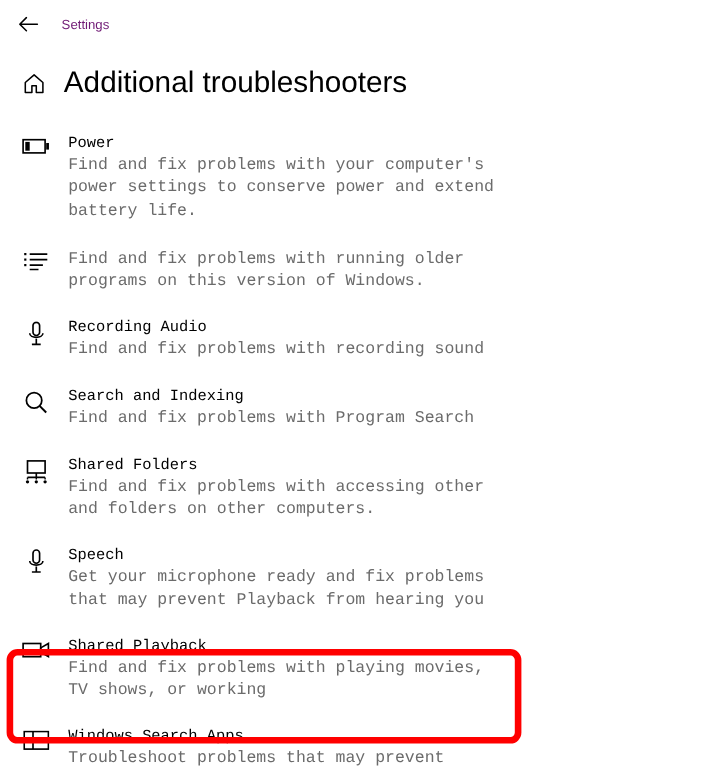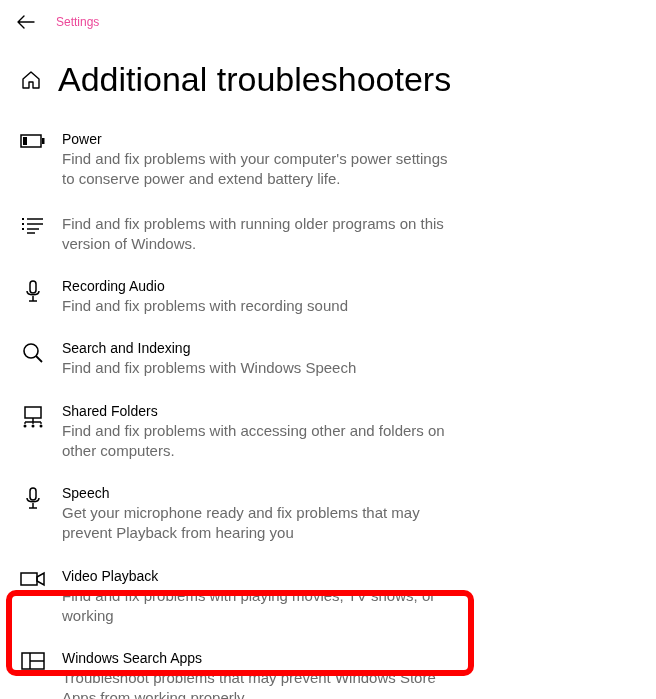--- a/index.html
+++ b/index.html
@@ -20,51 +20,52 @@
     .back-arrow {
       width: 20px;
       height: 20px;
       display: flex;
       align-items: center;
       justify-content: center;
       cursor: pointer;
     }
     .header-title {
       font-size: 12px;
-      color: #ec4899;
+      color: #701a75;
       font-weight: 400;
       margin-left: 4px;
     }
     .page-title-row {
       display: flex;
       align-items: center;
       padding: 24px 20px 20px 20px;
       gap: 16px;
     }
     .home-icon {
       width: 22px;
       height: 22px;
       display: flex;
       align-items: center;
       justify-content: center;
     }
     .page-title {
-      font-size: 34px;
+      font-size: 27px;
       font-weight: 350;
       color: #000;
     }
     .list {
       padding: 4px 20px 0 20px;
     }
     .ts-item {
       display: flex;
       align-items: flex-start;
       gap: 16px;
       padding: 8px 0 16px 0;
       cursor: pointer;
+      font-family: Liberation Mono, monospace;
     }
     .ts-icon {
       width: 26px;
       height: 24px;
       flex-shrink: 0;
       display: flex;
       align-items: flex-start;
       justify-content: center;
       margin-top: 2px;
     }
@@ -166,21 +167,21 @@
 
   <div class="ts-item">
     <div class="ts-icon">
       <svg width="22" height="22" viewBox="0 0 22 22">
         <circle cx="9" cy="9" r="7" stroke="#000" stroke-width="1.6" fill="none"></circle>
         <line x1="14" y1="14" x2="20" y2="20" stroke="#000" stroke-width="1.8"></line>
       </svg>
     </div>
     <div class="ts-text">
       <div class="ts-title">Search and Indexing</div>
-      <div class="ts-desc">Find and fix problems with Windows Speech</div>
+      <div class="ts-desc">Find and fix problems with Program Search</div>
     </div>
   </div>
 
   <div class="ts-item">
     <div class="ts-icon">
       <svg width="24" height="24" viewBox="0 0 24 24">
         <rect x="4" y="2" width="16" height="11" stroke="#000" stroke-width="1.5" fill="none"></rect>
         <line x1="12" y1="13" x2="12" y2="17" stroke="#000" stroke-width="1.5"></line>
         <line x1="4" y1="17" x2="20" y2="17" stroke="#000" stroke-width="1.5"></line>
         <circle cx="4" cy="21" r="1.5" fill="#000"></circle>
@@ -213,21 +214,21 @@
   </div>
 
   <div class="ts-item">
     <div class="ts-icon">
       <svg width="26" height="18" viewBox="0 0 26 18">
         <rect x="1" y="3" width="16" height="12" stroke="#000" stroke-width="1.5" fill="none"></rect>
         <path d="M17 7 L24 3 L24 15 L17 11 Z" stroke="#000" stroke-width="1.5" fill="none"></path>
       </svg>
     </div>
     <div class="ts-text">
-      <div class="ts-title">Video Playback</div>
+      <div class="ts-title">Shared Playback</div>
       <div class="ts-desc">Find and fix problems with playing movies, TV shows, or working</div>
     </div>
   </div>
 
   <div class="ts-item">
     <div class="ts-icon">
       <svg width="24" height="20" viewBox="0 0 24 20">
         <rect x="1" y="1" width="22" height="16" stroke="#000" stroke-width="1.5" fill="none"></rect>
         <line x1="9" y1="1" x2="9" y2="17" stroke="#000" stroke-width="1.5"></line>
         <line x1="9" y1="9" x2="23" y2="9" stroke="#000" stroke-width="1.5"></line>

